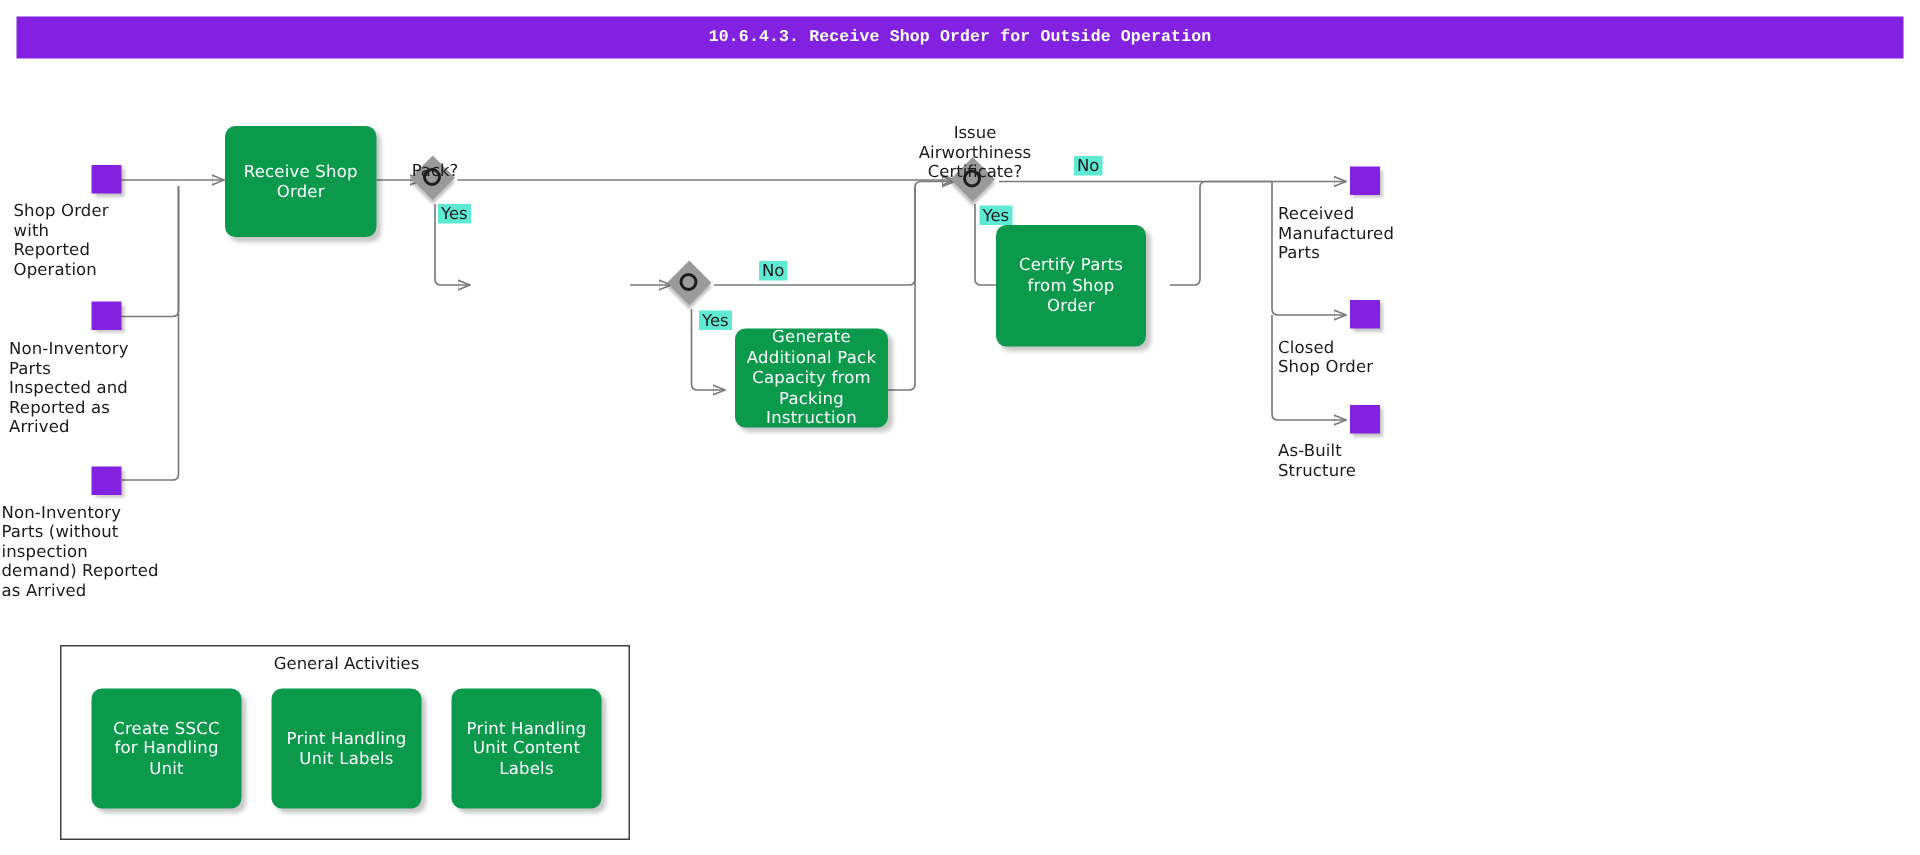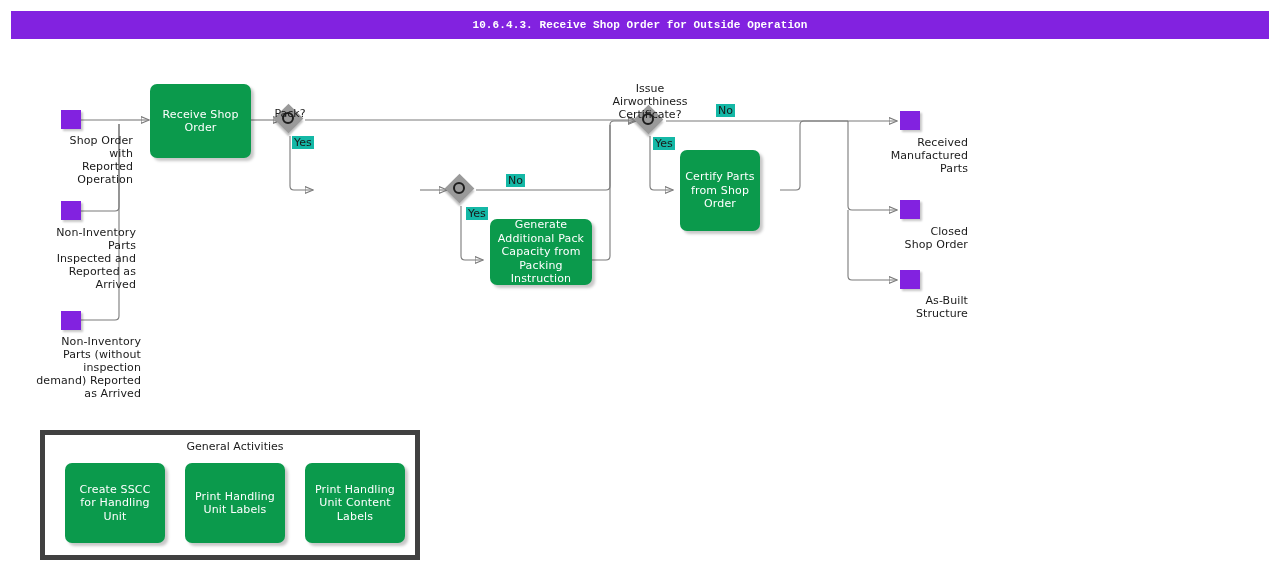--- a/index.html
+++ b/index.html
@@ -33,21 +33,21 @@
     box-shadow:3px 3px 3px rgba(0,0,0,.22);
     letter-spacing:.15px;
   }
 
   
   .evt{
     position:absolute;width:20px;height:19px;background:#8222e0;
     box-shadow:2px 2px 2px rgba(0,0,0,.22);
   }
   .evt-label{
-    position:absolute;text-align:right;color:#1a1a1a;
+    position:absolute;text-align:left;color:#1a1a1a;
     font-size:11px;line-height:13px;letter-spacing:.1px;
   }
 
   
   .gw{position:absolute;width:30px;height:30px;}
   .gw .dia{
     position:absolute;left:3px;top:3px;width:21px;height:21px;
     background:#9a9a9a;transform:rotate(45deg);
     box-shadow:2px 2px 2px rgba(0,0,0,.25);
   }
@@ -55,27 +55,27 @@
     position:absolute;left:7px;top:7px;width:12px;height:12px;
     border:2px solid #1d1d1d;border-radius:50%;
     background:#9a9a9a;box-sizing:border-box;
   }
   .gw-label{
     position:absolute;text-align:center;color:#1a1a1a;
     font-size:11px;line-height:13px;margin-top:20px;
   }
   .edge-label{
     position:absolute;color:#1a1a1a;font-size:11px;line-height:13px;
-    background:#14b8a6;padding:0 2px;
+    background:#5eead4;padding:0 2px;
   }
 
   
   .group{
     position:absolute;left:40px;top:430px;width:380px;height:130px;
-    border:5px solid #404040;background:#ffffff;box-sizing:border-box;
+    border:1px solid #404040;background:#ffffff;box-sizing:border-box;
   }
   .group-title{
     position:absolute;left:0;top:5px;width:380px;text-align:center;
     font-size:11px;color:#1a1a1a;
   }
 </style>
 </head>
 <body>
 
 <div id="canvas">
@@ -141,21 +141,21 @@
   <div class="task" style="left:150px;top:84px;width:101px;height:74px;white-space:pre-line">Receive Shop
 Order</div>
 
 
   <div class="task" style="left:490px;top:219px;width:102px;height:66px;white-space:pre-line">Generate
 Additional Pack
 Capacity from
 Packing
 Instruction</div>
 
-  <div class="task" style="left:680px;top:150px;width:80px;height:81px;white-space:pre-line">Certify Parts
+  <div class="task" style="left:664px;top:150px;width:100px;height:81px;white-space:pre-line">Certify Parts
 from Shop
 Order</div>
 
   <div class="gw" style="left:275px;top:105px">
     <div class="dia"></div>
     <div class="ring"></div>
   </div>
   <div class="gw-label" style="left:250px;top:87px;width:80px;white-space:pre-line">Pack?</div>
   <div class="edge-label" style="left:292px;top:136px">Yes</div>
 

